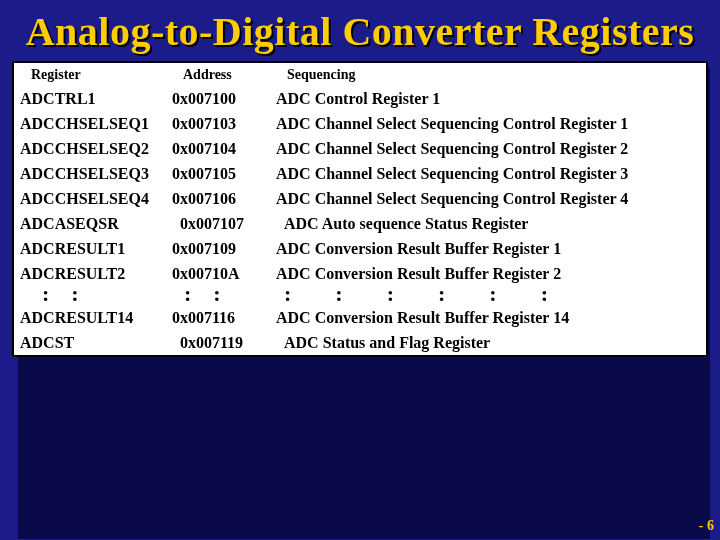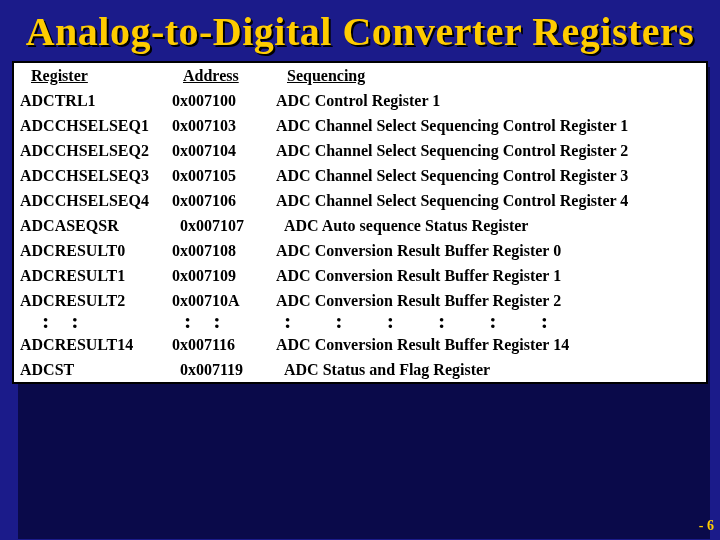--- a/index.html
+++ b/index.html
@@ -45,22 +45,21 @@
     line-height: 1.0;
   }
   th, td {
     text-align: left;
     font-weight: bold;
     padding: 4.5px 6px 4.5px 6px;
     vertical-align: baseline;
     white-space: nowrap;
   }
   th {
-    text-decoration: underline;
-    font-size: 16px;
+    font-size: 14px;
     padding-left: 17px;
   }
   .col-reg { width: 152px; }
   .col-addr { width: 104px; }
   .col-desc { }
   table, th, td { border: none; }
   table { outline: 2px solid #000; }
   .ellips td {
     font-size: 22px;
     letter-spacing: 20px;
@@ -127,25 +126,20 @@
             <td>ADCCHSELSEQ4</td>
             <td>0x007106</td>
             <td>ADC Channel Select Sequencing Control Register 4</td>
           </tr>
           <tr>
             <td>ADCASEQSR</td>
             <td class="indent">0x007107</td>
             <td class="indent">ADC Auto sequence Status Register</td>
           </tr>
           <tr>
-            <td>ADCRESULT0</td>
-            <td>0x007108</td>
-            <td>ADC Conversion Result Buffer Register 0</td>
-          </tr>
-          <tr>
             <td>ADCRESULT1</td>
             <td>0x007109</td>
             <td>ADC Conversion Result Buffer Register 1</td>
           </tr>
           <tr>
             <td>ADCRESULT2</td>
             <td>0x00710A</td>
             <td>ADC Conversion Result Buffer Register 2</td>
           </tr>
           <tr class="ellips">

